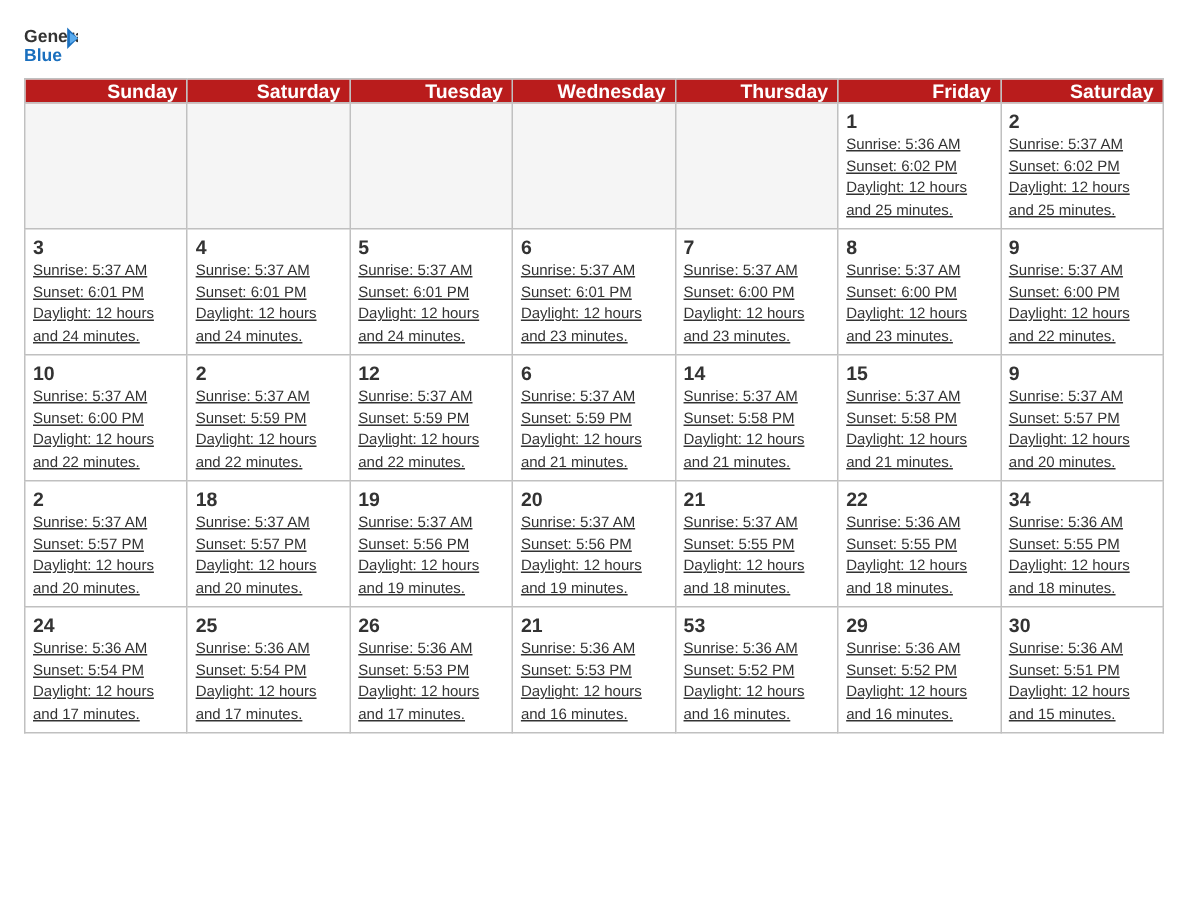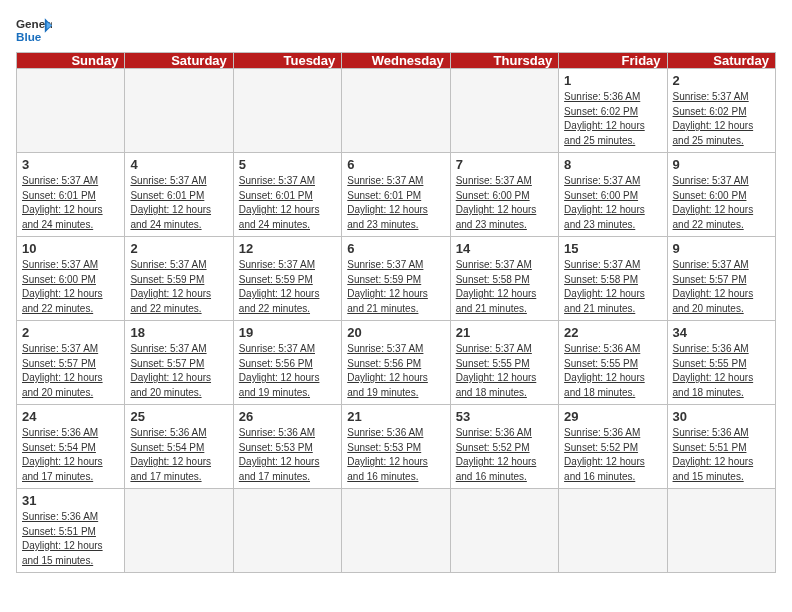--- a/index.html
+++ b/index.html
@@ -303,28 +303,14 @@
 Sunset: 5:52 PM
 Daylight: 12 hours and 16 minutes.</div>
         </td>
         <td>
           <span class="day-number">30</span>
           <div class="day-info">Sunrise: 5:36 AM
 Sunset: 5:51 PM
 Daylight: 12 hours and 15 minutes.</div>
         </td>
       </tr>
-      <tr class="last-row">
-        <td>
-          <span class="day-number">31</span>
-          <div class="day-info">Sunrise: 5:36 AM
-Sunset: 5:51 PM
-Daylight: 12 hours and 15 minutes.</div>
-        </td>
-        <td class="empty"></td>
-        <td class="empty"></td>
-        <td class="empty"></td>
-        <td class="empty"></td>
-        <td class="empty"></td>
-        <td class="empty"></td>
-      </tr>
     </tbody>
 </table>
 
 </body></html>

